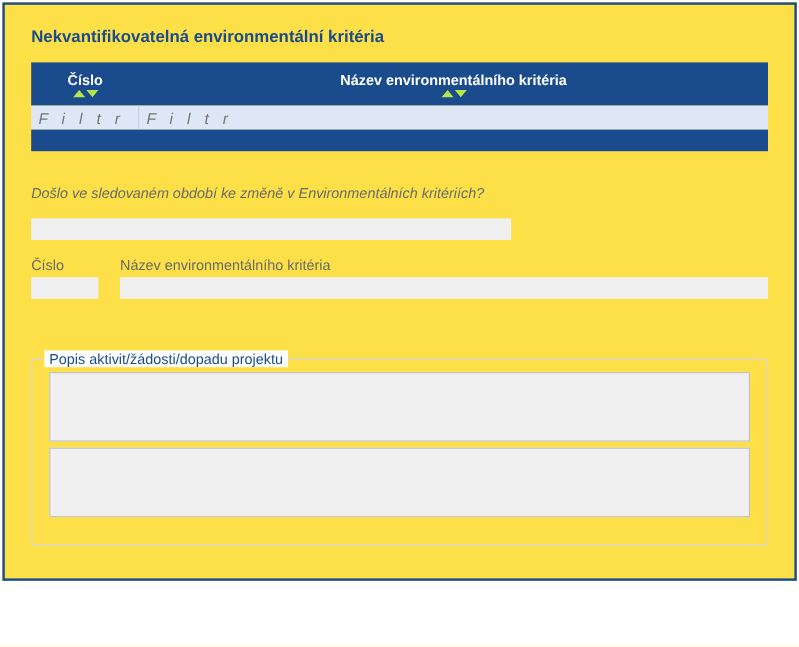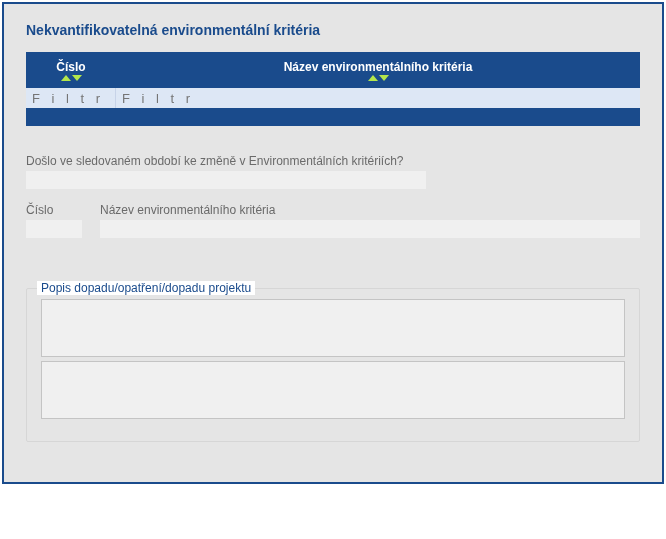--- a/index.html
+++ b/index.html
@@ -6,21 +6,21 @@
     body {
       font-family: Arial, Helvetica, sans-serif;
       background: #fff;
       padding: 2px;
     }
     .panel {
       width: 662px;
       height: 482px;
       border: 2px solid #1a4b8c;
       padding: 18px 22px;
-      background: #e5e5e5;
+      background: #fde047;
     }
     .panel-title {
       color: #1a4b8c;
       font-size: 14px;
       font-weight: bold;
       margin-bottom: 14px;
     }
     .table-wrap {
       width: 100%;
     }
@@ -56,40 +56,42 @@
     .tri-up { border-bottom: 6px solid #b4e64c; }
     .tri-down { border-top: 6px solid #b4e64c; }
     .table-filter {
       display: flex;
       background: #dde7f5;
     }
     .tf {
       height: 20px;
       border: none;
       background: transparent;
+      font-style: italic;
       letter-spacing: 4px;
       color: #a8a8a8;
       font-size: 13px;
       padding: 0 6px;
       outline: none;
       border-right: 1px solid #c7d3e8;
     }
     .tf-cislo { width: 90px; }
     .tf-nazev { flex: 1; border-right: none; }
     .table-footer {
       height: 18px;
       background: #1a4b8c;
     }
     .question-block {
       margin-top: 28px;
     }
     .q-label {
       color: #6a6a6a;
       font-size: 12px;
-      margin-bottom: 3px;
+      margin-bottom: 14px;
+      font-style: italic;
     }
     .q-field {
       width: 400px;
       height: 18px;
       background: #f0f0f0;
     }
     .row-fields {
       display: flex;
       gap: 18px;
       margin-top: 14px;
@@ -180,19 +182,19 @@
       <div class="sm-label">Číslo</div>
       <div class="sm-field"></div>
     </div>
     <div class="field-nazev">
       <div class="sm-label">Název environmentálního kritéria</div>
       <div class="sm-field"></div>
     </div>
   </div>
 
   <div class="fieldset-wrap">
-    <div class="fieldset-legend">Popis dopadu/opatření/dopadu projektu</div>
+    <div class="fieldset-legend">Popis aktivit/žádosti/dopadu projektu</div>
 
     <textarea class="textarea" readonly="" style=""></textarea>
 
     <textarea class="textarea" readonly="" style=""></textarea>
   </div>
 </div>
 
 </body></html>

